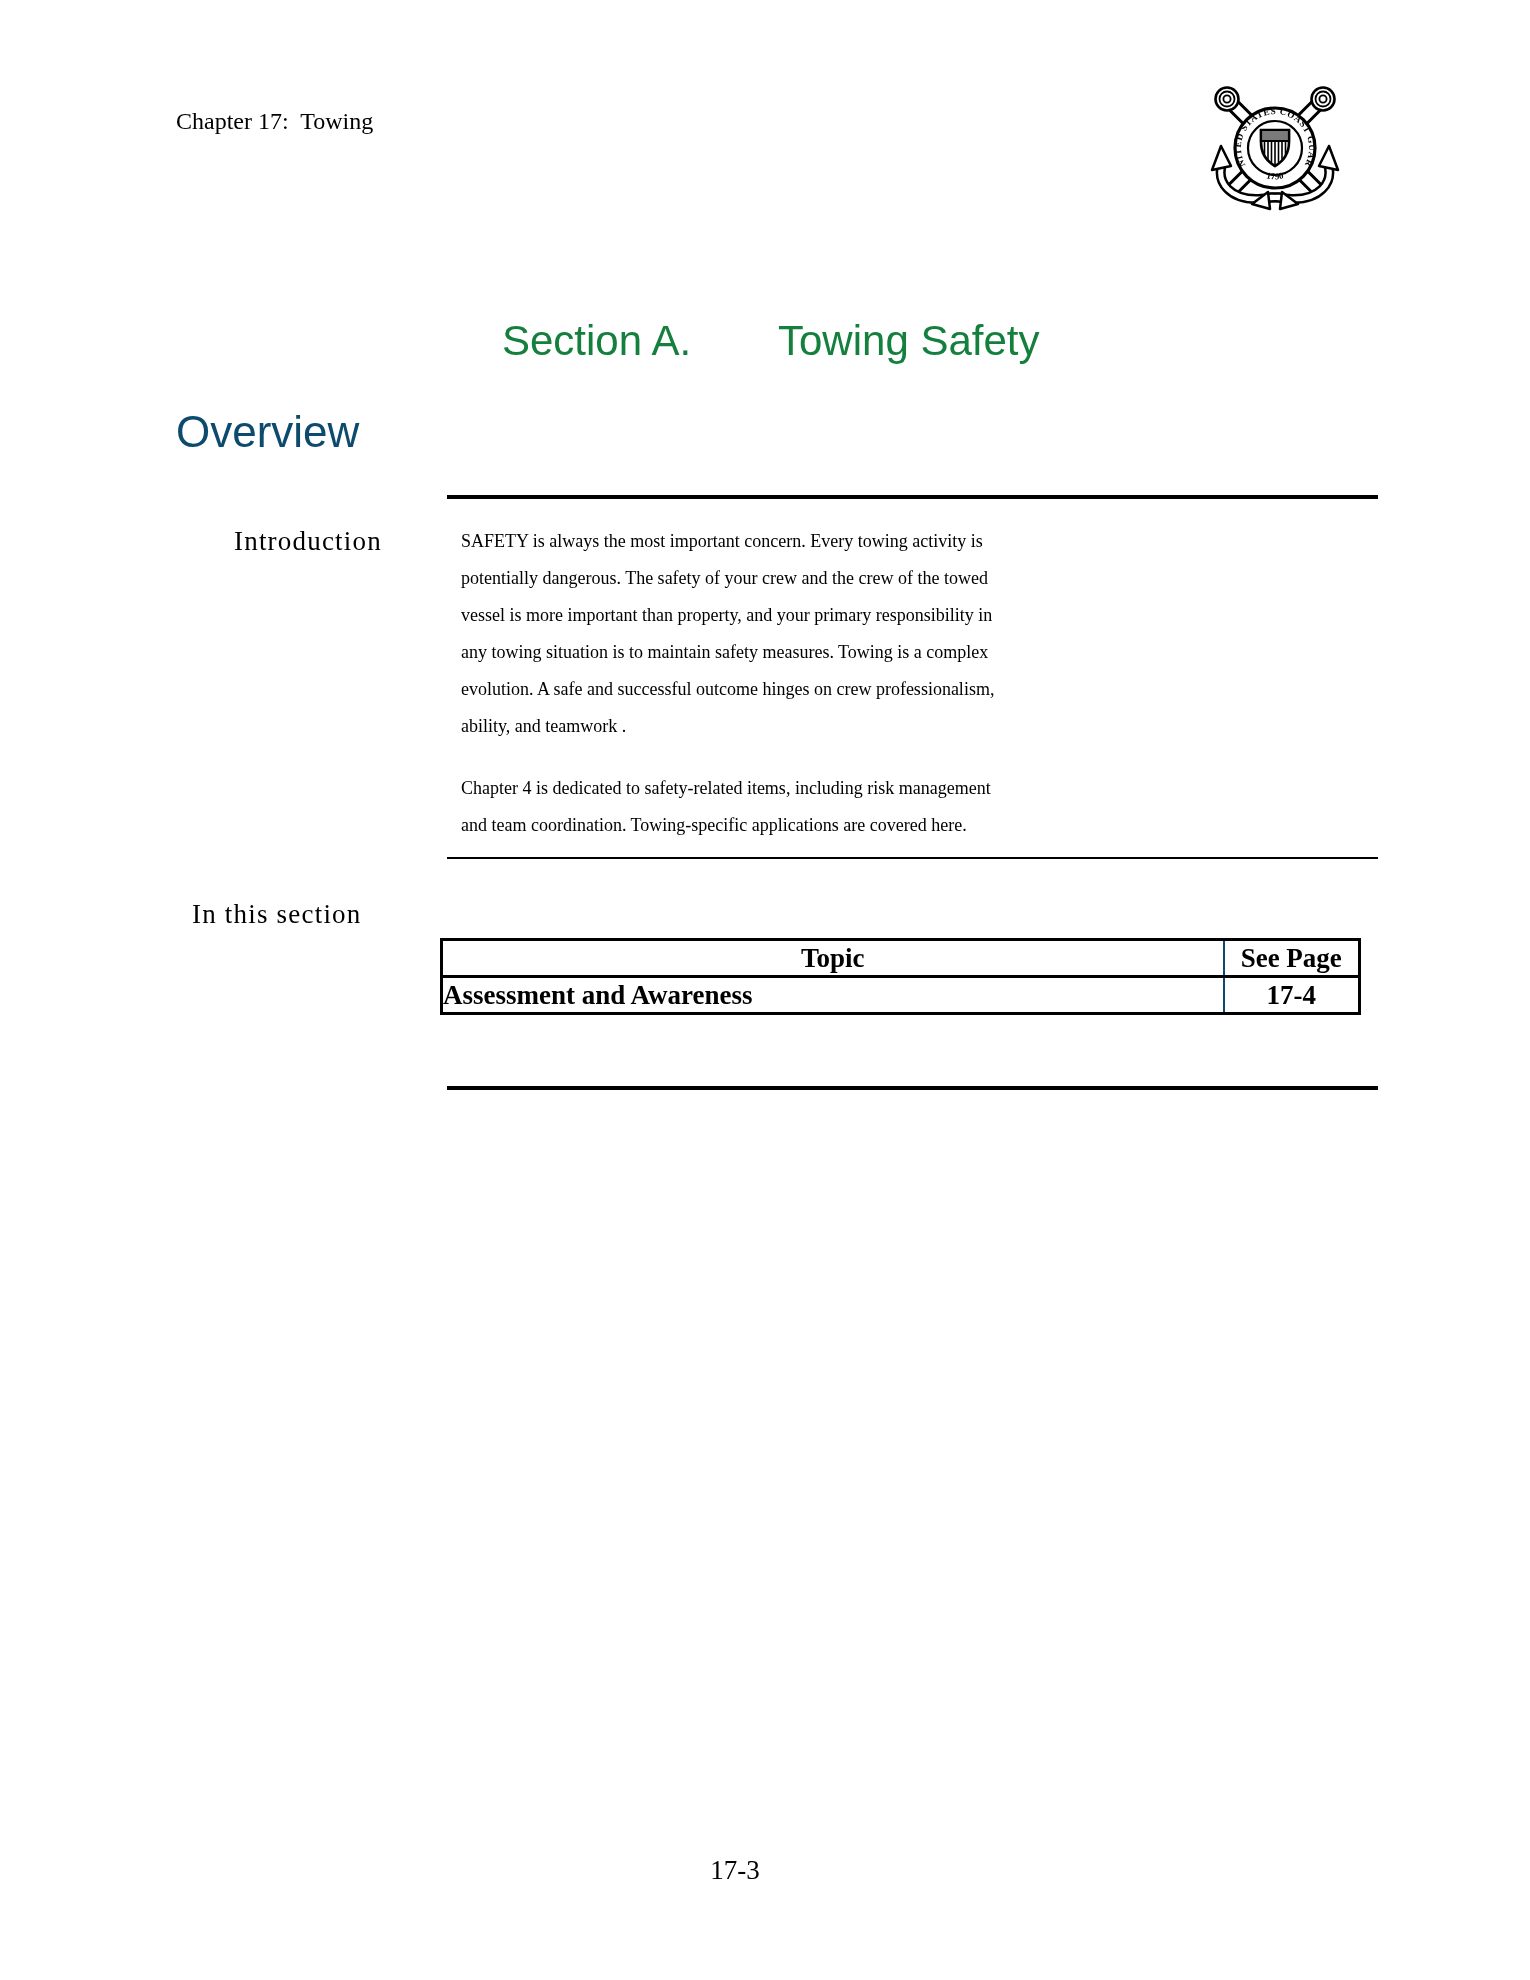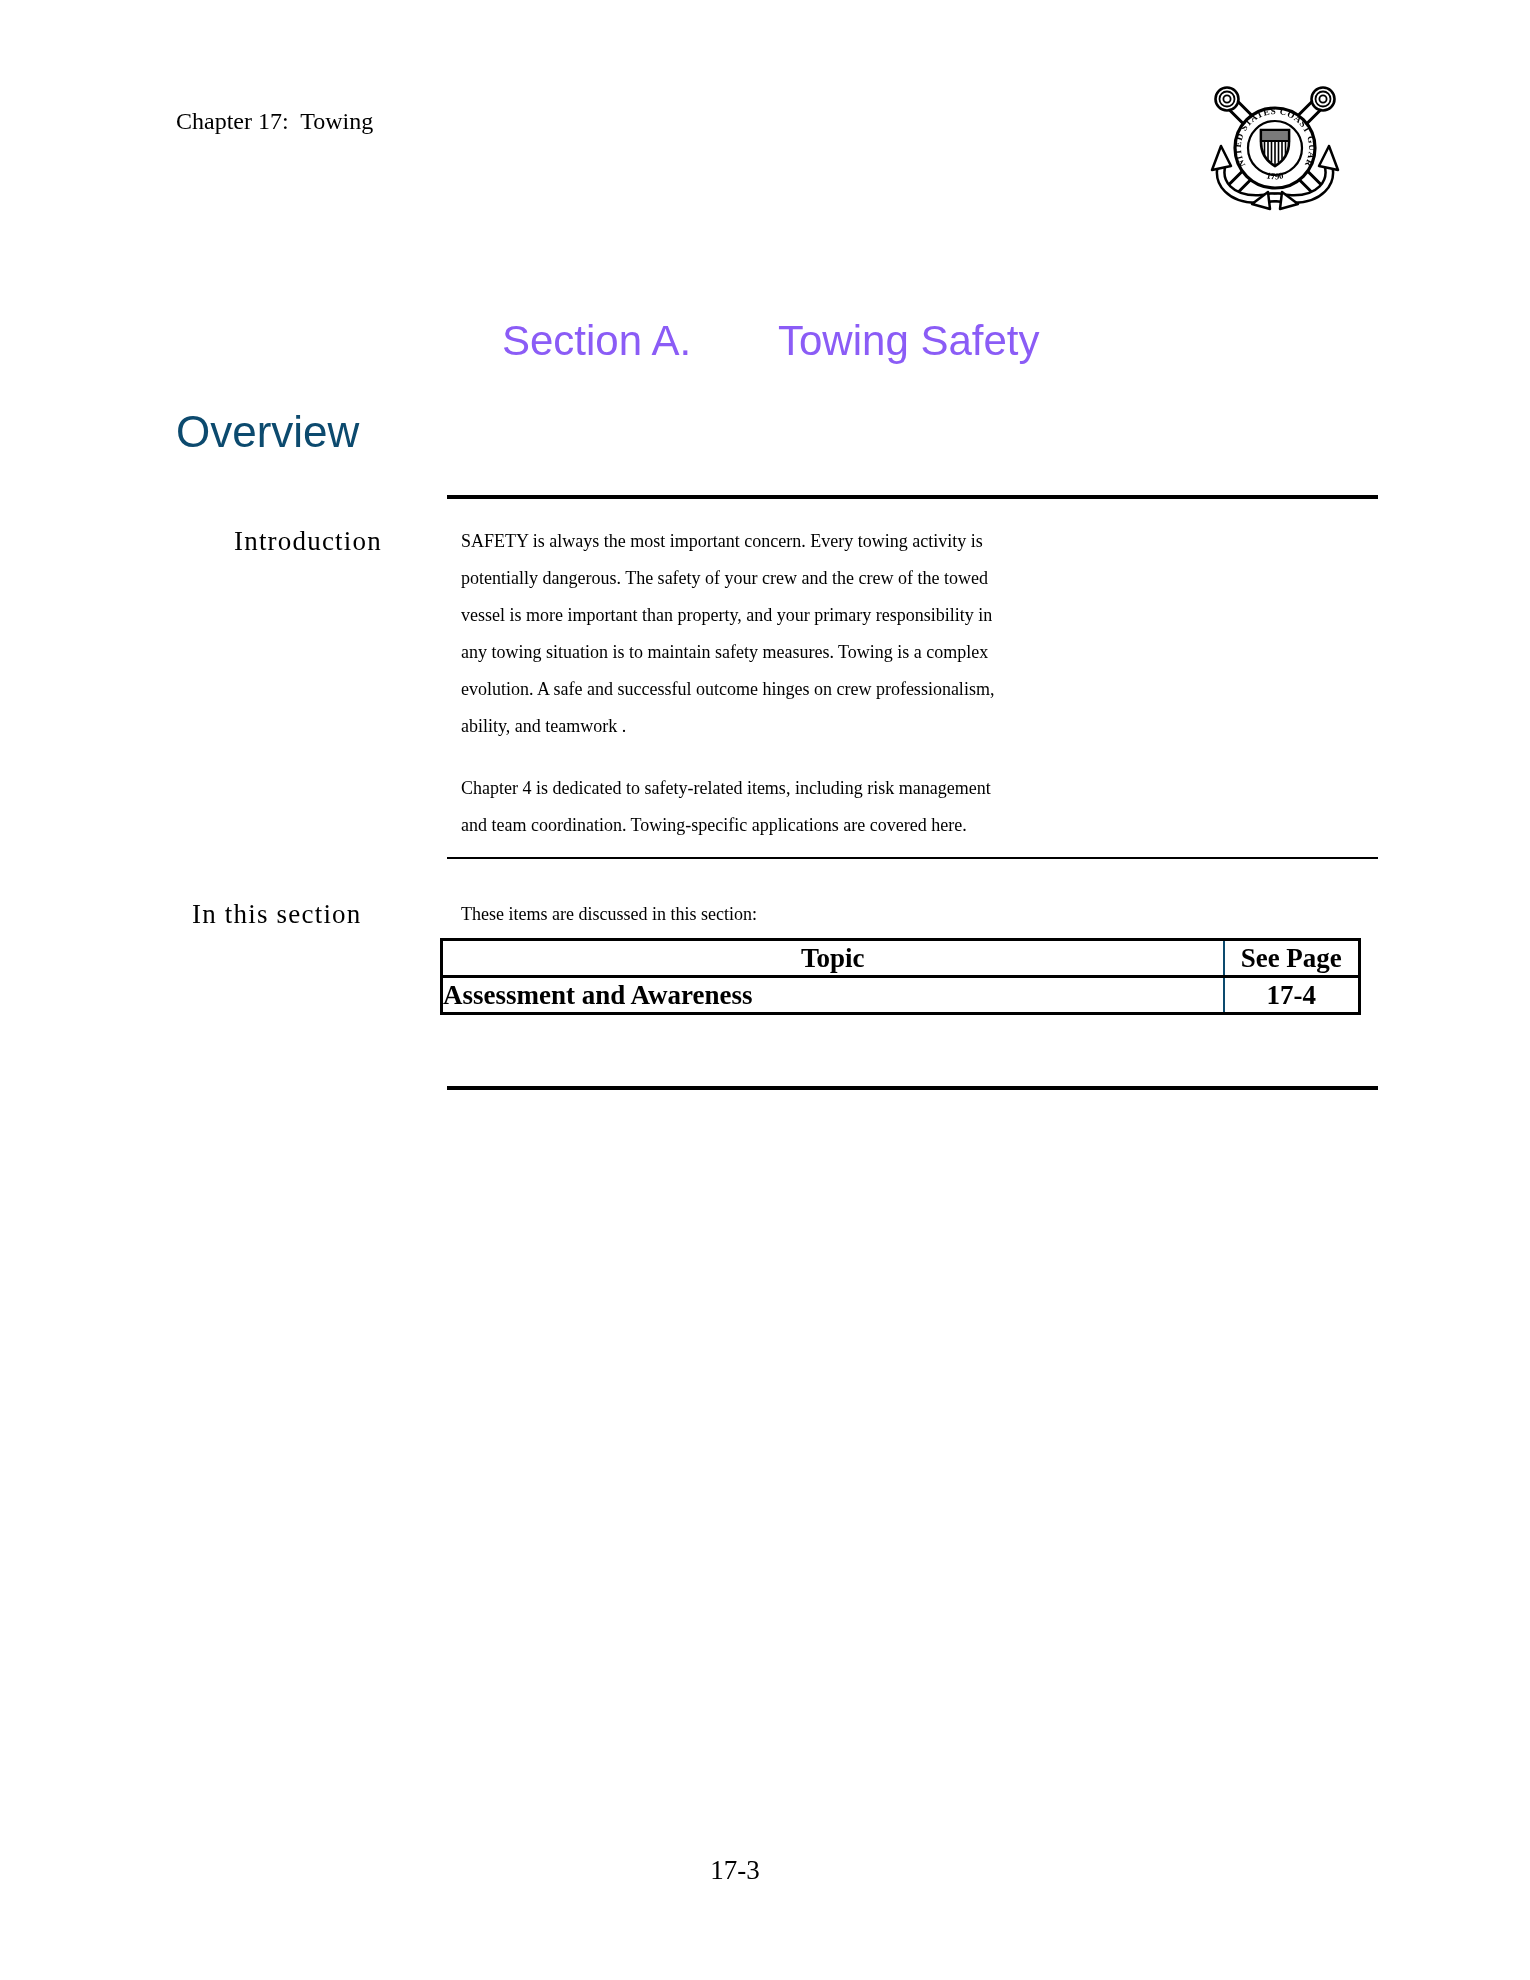--- a/index.html
+++ b/index.html
@@ -21,21 +21,21 @@
     white-space: pre;
   }
 
   .logo-box { left: 1200px; top: 78px; width: 150px; height: 145px; }
   .logo-box svg { width: 100%; height: 100%; }
   .emblem-ring-text { font-family: "Liberation Serif", serif; font-weight: bold; }
 
   .section-title {
     top: 312px; left: 0; width: 1530px; height: 60px;
     font-family: "Liberation Sans", sans-serif;
-    font-size: 42px; line-height: 58px; color: #8b5cf6;
+    font-size: 42px; line-height: 58px; color: #15803d;
   }
   .section-title .part-a { position: absolute; left: 502px; }
   .section-title .part-b { position: absolute; left: 778px; }
 
   .overview-heading {
     left: 176px; top: 404px;
     font-family: "Liberation Sans", sans-serif;
     font-size: 44px; line-height: 56px; color: #0c4a6e;
   }
 
@@ -165,21 +165,20 @@
 evolution. A safe and successful outcome hinges on crew professionalism,
 ability, and teamwork .</div>
 
   <div class="abs body-text para-2">Chapter 4 is dedicated to safety-related items, including risk management
 and team coordination. Towing-specific applications are covered here.</div>
 
   <div class="abs rule rule-2"></div>
 
   <div class="abs block-label label-in-this-section">In this section</div>
 
-  <div class="abs body-text section-intro-line">These items are discussed in this section:</div>
 
   <div class="abs topics-table-wrap">
     <table class="topics">
       <colgroup>
           <col class="col-topic">
           <col class="col-page">
         </colgroup>
       <thead>
         <tr>
           <th class="head-topic">Topic</th>

